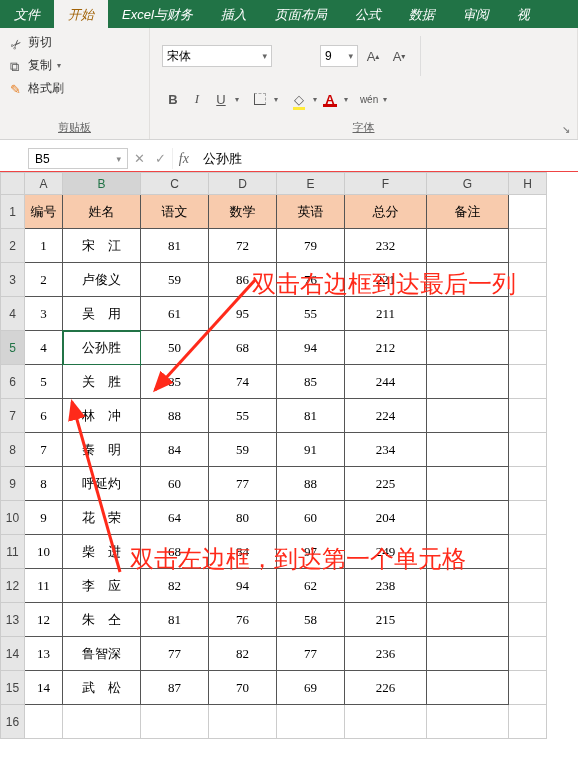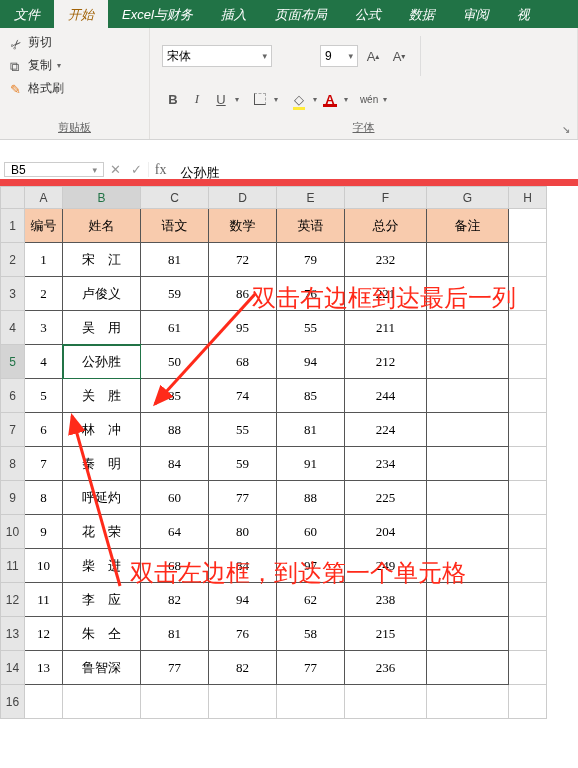--- a/index.html
+++ b/index.html
@@ -33,26 +33,26 @@
 .fsize { width: 38px; }
 .fbtn { width: 22px; height: 22px; display: inline-flex; align-items: center; justify-content: center; cursor: pointer; color: #555; border: 1px solid transparent; font-size: 13px; }
 .frow { display: flex; gap: 2px; align-items: center; }
 .fbtn.u { text-decoration: underline; }
 .fbtn.color-a { color: #c00; font-weight: bold; position: relative; }
 .fbtn.color-a::after { content: ""; position: absolute; bottom: 2px; left: 3px; right: 3px; height: 3px; background: #c00; }
 .dd-sm { font-size: 8px; color: #666; margin-left: 1px; }
 .launcher { position: absolute; right: 4px; bottom: 3px; width: 12px; height: 12px; font-size: 10px; color: #888; cursor: pointer; }
 
 
-.fxbar { height: 26px; border-bottom: 7px solid #ef4444; display: flex; align-items: stretch; background: #fff; margin-top: 20px; }
+.fxbar { height: 26px; border-bottom: 1px solid #ef4444; display: flex; align-items: stretch; background: #fff; margin-top: 6px; padding-left: 24px; }
 .namebox { width: 100px; border: 1px solid #ccc; margin: 2px 0 2px 4px; padding: 2px 6px; display: flex; align-items: center; background: #fff; }
 .namebox .dd { margin-left: auto; font-size: 9px; color: #888; }
 .fx-controls { display: flex; align-items: center; padding: 0 6px; gap: 10px; color: #999; border-right: 1px solid #eee; margin: 2px 0; }
 .fx-controls span { cursor: pointer; font-size: 13px; }
-.fx-label { font-family: "Times New Roman"; font-size: 14px; color: #666; padding: 0 6px; display: flex; align-items: center; }
+.fx-label { font-style: italic; font-family: "Times New Roman"; font-size: 14px; color: #666; padding: 0 6px; display: flex; align-items: center; }
 .fx-input { flex: 1; padding: 4px 8px; font-size: 13px; }
 
 
 .grid-wrap { position: relative; overflow: hidden; }
 table.grid { border-collapse: collapse; table-layout: fixed; }
 .grid th, .grid td { border: 1px solid #ccc; font-size: 13px; text-align: center; vertical-align: middle; height: 34px; background: #fff; font-weight: normal; position: relative; }
 .grid th { background: #e6e6e6; color: #444; height: 22px; font-size: 12px; }
 .grid th.rowhead { width: 24px; background: #e6e6e6; }
 .grid th.corner { background: #e6e6e6; width: 24px; }
 .grid th.colhead { background: #e6e6e6; }
@@ -332,20 +332,31 @@
           <th class="rowhead">14</th>
           <td class="data-cell">13</td>
           <td class="data-cell">鲁智深</td>
           <td class="data-cell">77</td>
           <td class="data-cell">82</td>
           <td class="data-cell">77</td>
           <td class="data-cell">236</td>
           <td class="data-cell"></td>
           <td class=""></td>
         </tr>
+        <tr>
+          <th class="rowhead">15</th>
+          <td class="data-cell">14</td>
+          <td class="data-cell">武　松</td>
+          <td class="data-cell">87</td>
+          <td class="data-cell">70</td>
+          <td class="data-cell">69</td>
+          <td class="data-cell">226</td>
+          <td class="data-cell"></td>
+          <td class=""></td>
+        </tr>
       </tbody>
   <tbody>
         <tr>
     <th class="rowhead">16</th>
     <td></td>
           <td></td>
           <td></td>
           <td></td>
           <td></td>
           <td></td>

